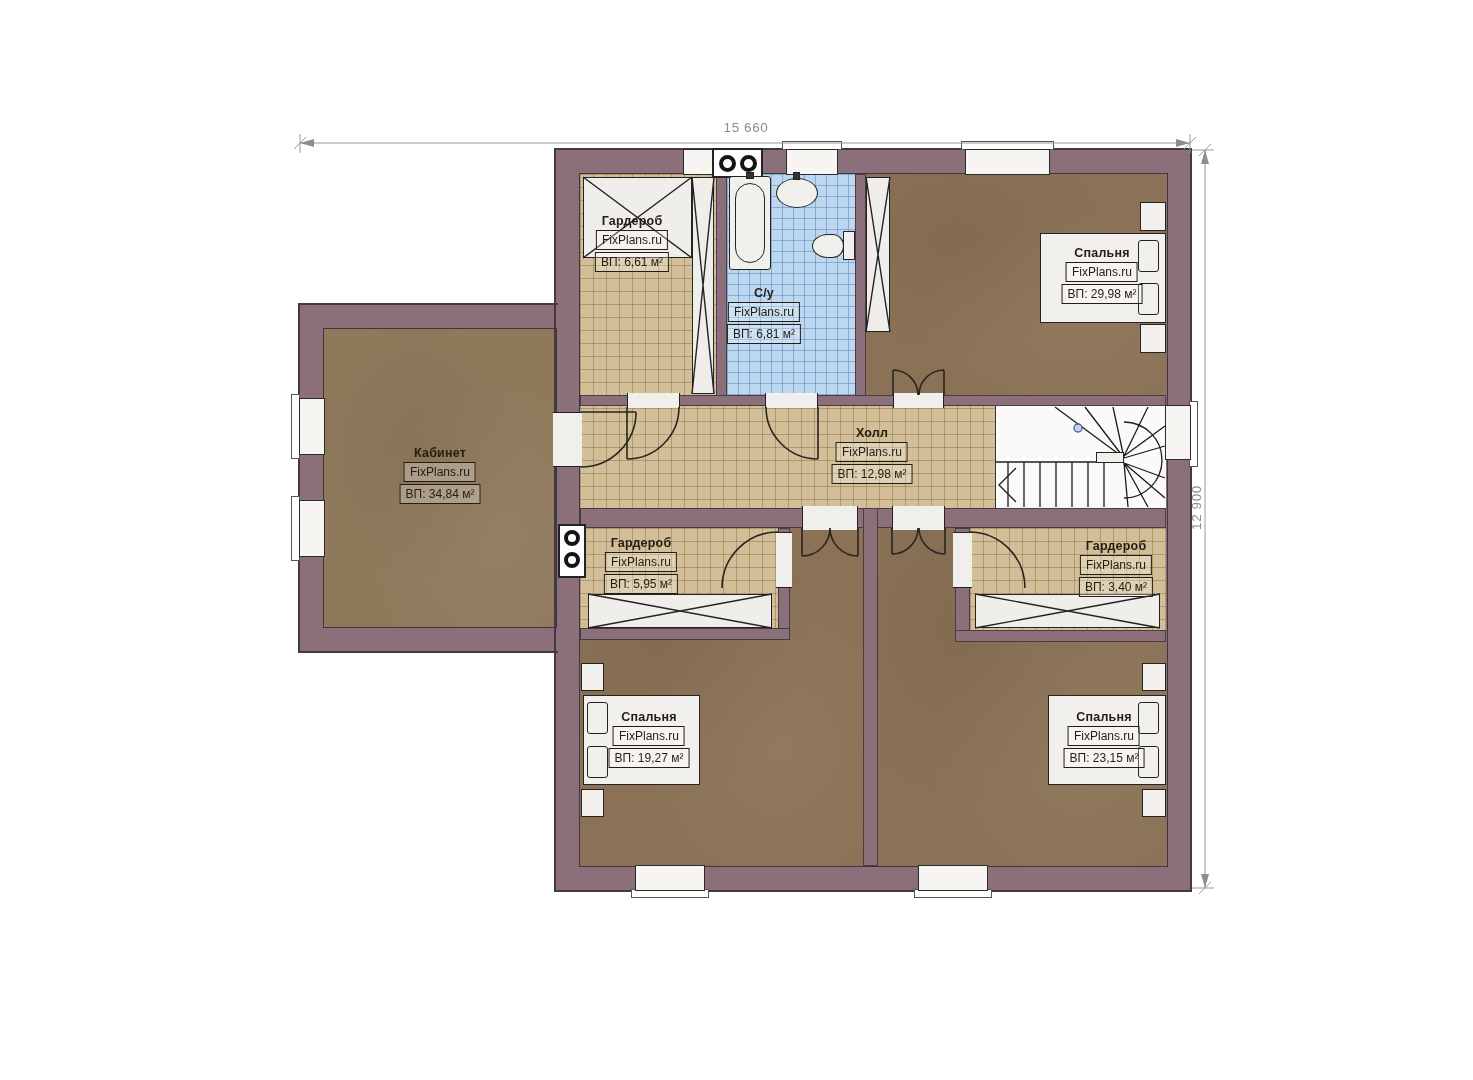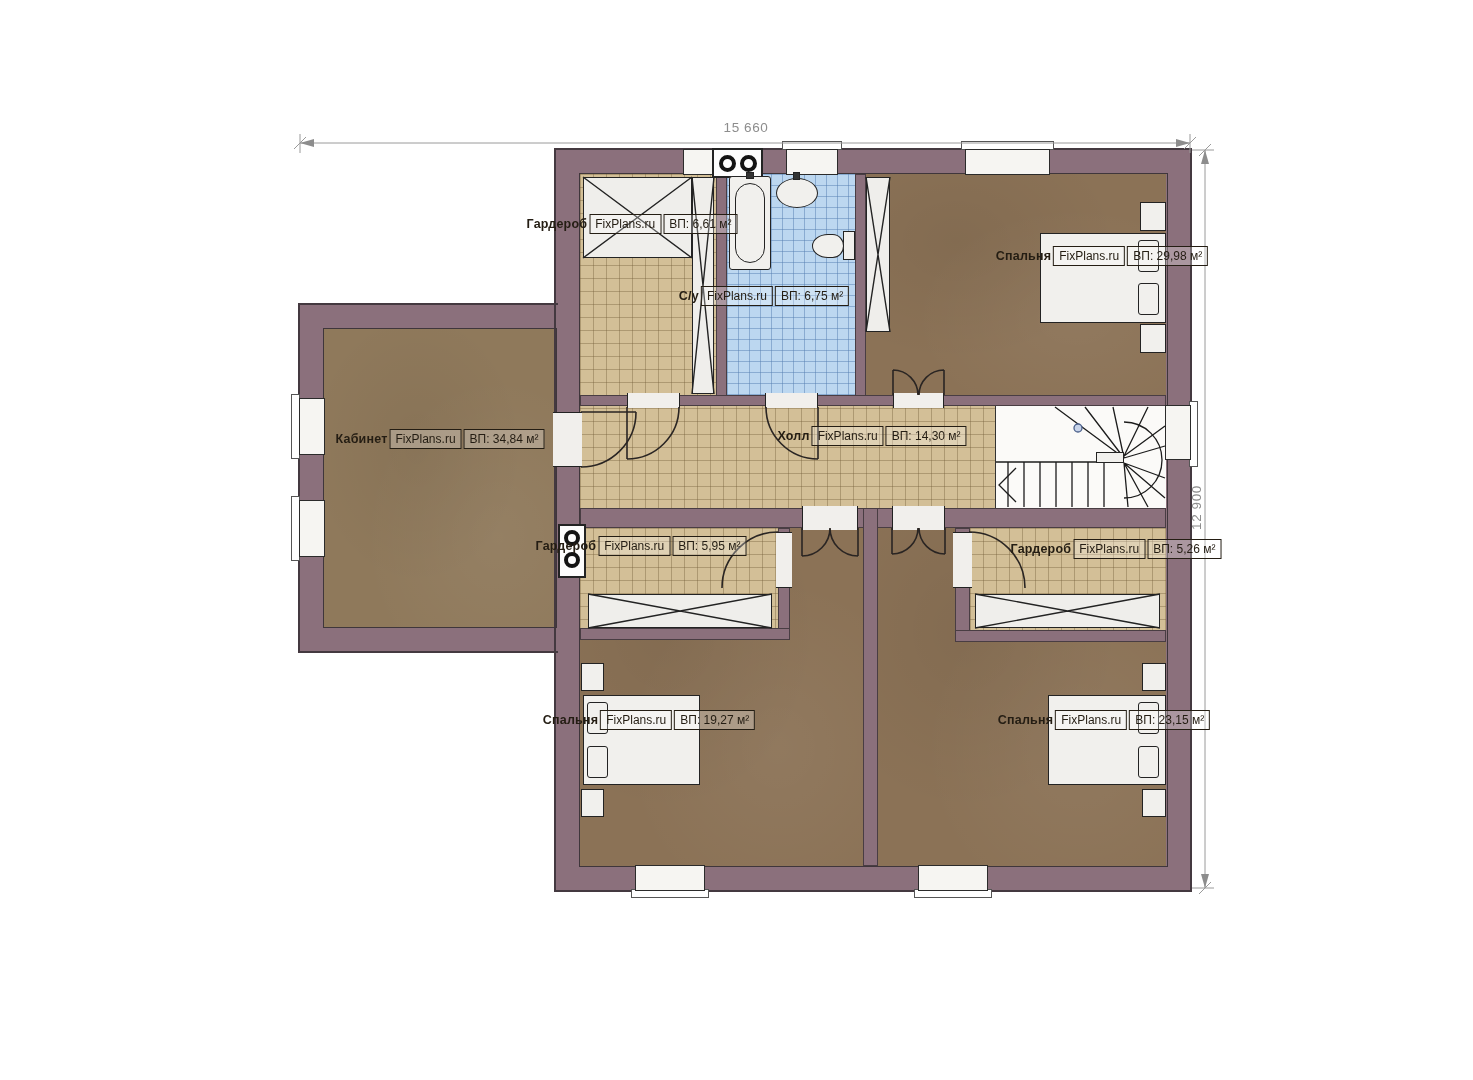--- a/index.html
+++ b/index.html
@@ -25,21 +25,21 @@
   .tile-blue{background-color:#bcd7f0;
       background-image:linear-gradient(rgba(86,128,178,.5) 1px, transparent 1px),
                        linear-gradient(90deg, rgba(86,128,178,.5) 1px, transparent 1px);
       background-size:11px 11px;}
   .win{position:absolute;background:#f6f5f2;border:1.5px solid #2b2b2b;box-sizing:border-box;}
   .sill{position:absolute;background:#ffffff;border:1px solid #555;box-sizing:border-box;}
   .op{position:absolute;background:#f1efec;box-sizing:border-box;}
   .fix{position:absolute;background:#f1f0ed;border:1.5px solid #232323;box-sizing:border-box;}
   .xboxbg{position:absolute;background:#efeeeb;border:1.5px solid #232323;box-sizing:border-box;}
   .ring{position:absolute;border-radius:50%;background:#fdfdfd;border:4px solid #141414;box-sizing:border-box;}
-  .room-label{position:absolute;transform:translateX(-50%);display:flex;flex-direction:row;
+  .room-label{position:absolute;transform:translateX(-50%);display:flex;flex-direction:column;
       align-items:center;gap:2px;z-index:40;}
   .rname{font-weight:bold;font-size:12.5px;color:#241d13;letter-spacing:.2px;white-space:nowrap;}
   .rbox{border:1.5px solid #241d13;padding:1px 5px;font-size:12px;color:#241d13;
       background:rgba(255,255,255,.28);white-space:nowrap;line-height:1.35;}
   .dimtext{position:absolute;color:#8d8d8d;font-size:13.5px;letter-spacing:.6px;z-index:45;}
   svg#overlay{position:absolute;left:0;top:0;z-index:30;pointer-events:none;}
 </style>
 </head>
 <body>
 
@@ -202,51 +202,51 @@
 
   <div class="room-label" style="left:632px;top:214px;">
     <div class="rname">Гардероб</div>
     <div class="rbox">FixPlans.ru</div>
     <div class="rbox">ВП: 6,61 м²</div>
   </div>
 
   <div class="room-label" style="left:764px;top:286px;">
     <div class="rname">С/у</div>
     <div class="rbox">FixPlans.ru</div>
-    <div class="rbox">ВП: 6,75 м²</div>
+    <div class="rbox">ВП: 6,81 м²</div>
   </div>
 
   <div class="room-label" style="left:1102px;top:246px;">
     <div class="rname">Спальня</div>
     <div class="rbox">FixPlans.ru</div>
     <div class="rbox">ВП: 29,98 м²</div>
   </div>
 
-  <div class="room-label" style="left:440px;top:429px;">
+  <div class="room-label" style="left:440px;top:446px;">
     <div class="rname">Кабинет</div>
     <div class="rbox">FixPlans.ru</div>
     <div class="rbox">ВП: 34,84 м²</div>
   </div>
 
   <div class="room-label" style="left:872px;top:426px;">
     <div class="rname">Холл</div>
     <div class="rbox">FixPlans.ru</div>
-    <div class="rbox">ВП: 14,30 м²</div>
+    <div class="rbox">ВП: 12,98 м²</div>
   </div>
 
   <div class="room-label" style="left:641px;top:536px;">
     <div class="rname">Гардероб</div>
     <div class="rbox">FixPlans.ru</div>
     <div class="rbox">ВП: 5,95 м²</div>
   </div>
 
   <div class="room-label" style="left:1116px;top:539px;">
     <div class="rname">Гардероб</div>
     <div class="rbox">FixPlans.ru</div>
-    <div class="rbox">ВП: 5,26 м²</div>
+    <div class="rbox">ВП: 3,40 м²</div>
   </div>
 
   <div class="room-label" style="left:649px;top:710px;">
     <div class="rname">Спальня</div>
     <div class="rbox">FixPlans.ru</div>
     <div class="rbox">ВП: 19,27 м²</div>
   </div>
 
   <div class="room-label" style="left:1104px;top:710px;">
     <div class="rname">Спальня</div>

